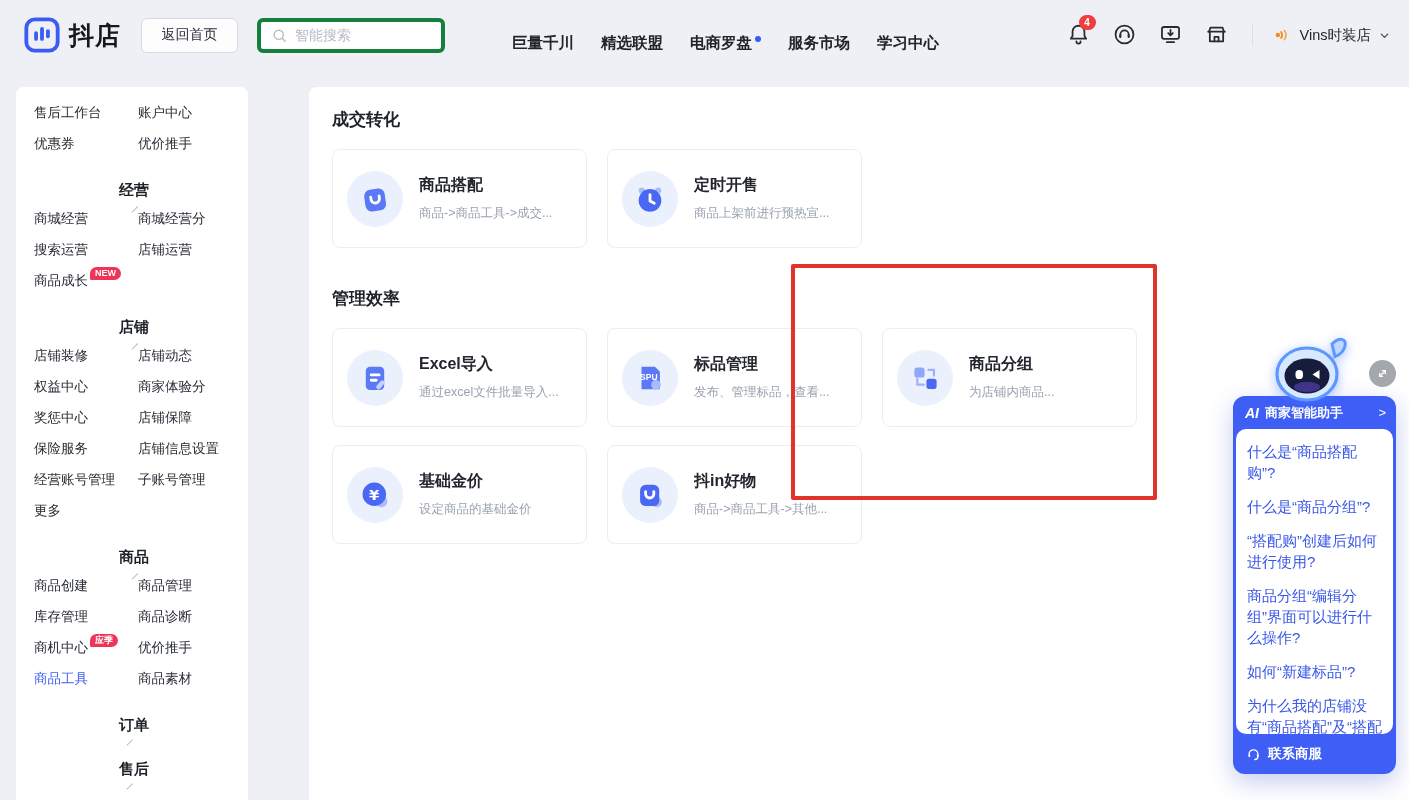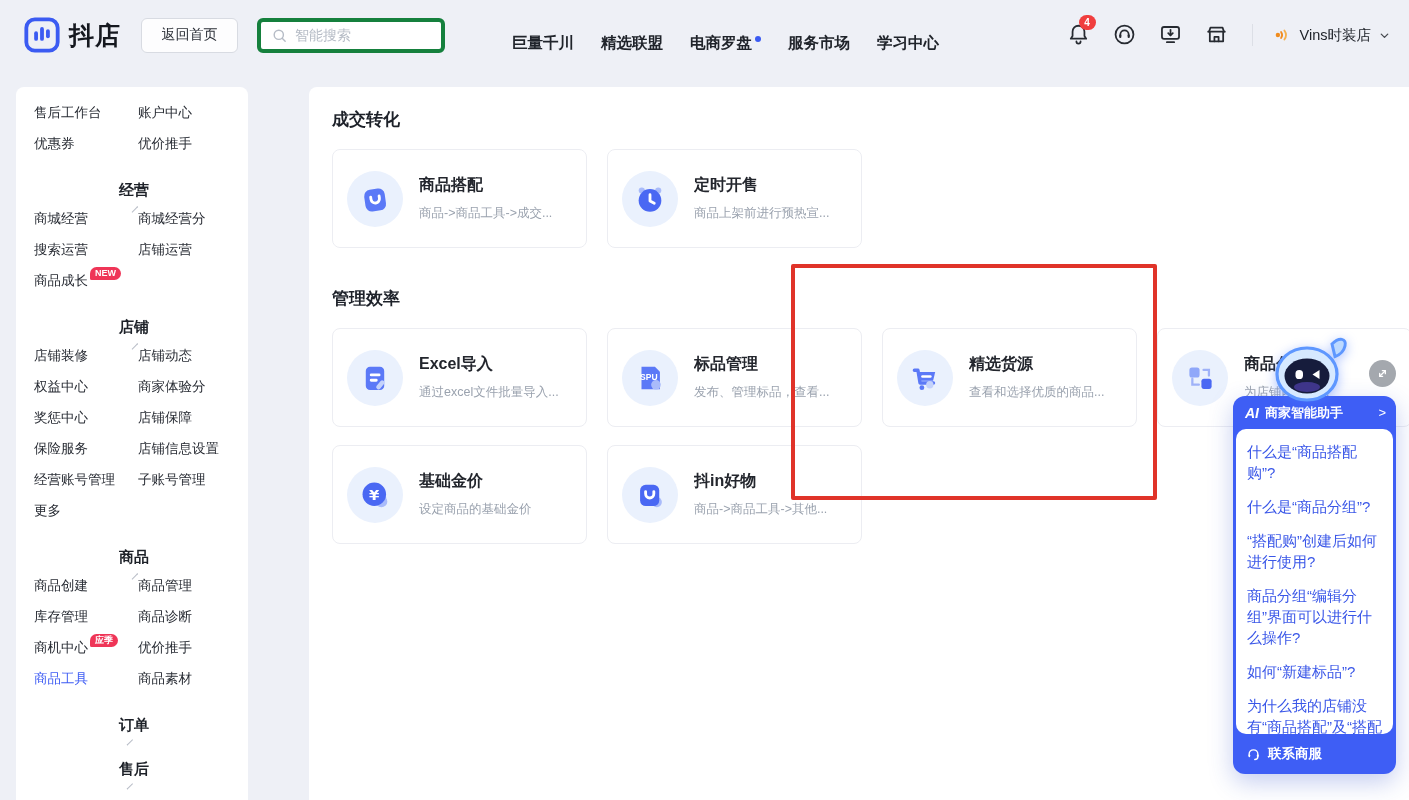--- a/index.html
+++ b/index.html
@@ -443,35 +443,20 @@
         </svg>
       </div>
       <div class="card-txt">
         <div class="card-title">标品管理</div>
         <div class="card-desc">发布、管理标品，查看...</div>
       </div>
     </div>
     <div class="card">
       <div class="ci">
         <svg width="34" height="34" viewBox="0 0 24 24">
-          <path d="M4.5 6.5H7l1.5 9h9.5" fill="none" stroke="#5b79f7" stroke-width="2.4" stroke-linecap="round" stroke-linejoin="round"></path>
-          <path d="M7.4 7.8h11.8l-1.5 6.2H8.4z" fill="#5b79f7"></path>
-          <circle cx="9.8" cy="18.8" r="1.7" fill="#5b79f7"></circle>
-          <circle cx="15.4" cy="16.8" r="2.6" fill="#c4d2fb"></circle>
-          <path d="M10.2 10.9h5.6" stroke="#fff" stroke-width="1.8" stroke-linecap="round"></path>
-        </svg>
-      </div>
-      <div class="card-txt">
-        <div class="card-title">精选货源</div>
-        <div class="card-desc">查看和选择优质的商品...</div>
-      </div>
-    </div>
-    <div class="card">
-      <div class="ci">
-        <svg width="34" height="34" viewBox="0 0 24 24">
           <path d="M14.5 6.3h3.8v4M6.6 12.5v4.2h4.6" fill="none" stroke="#9fb2f8" stroke-width="1.6" stroke-linecap="round"></path>
           <rect x="4.5" y="4.5" width="7.2" height="7.2" rx="1.8" fill="#8fa7f9"></rect>
           <rect x="13" y="12.5" width="7.2" height="7.2" rx="1.8" fill="#4a68f3"></rect>
         </svg>
       </div>
       <div class="card-txt">
         <div class="card-title">商品分组</div>
         <div class="card-desc">为店铺内商品...</div>
       </div>
     </div>

